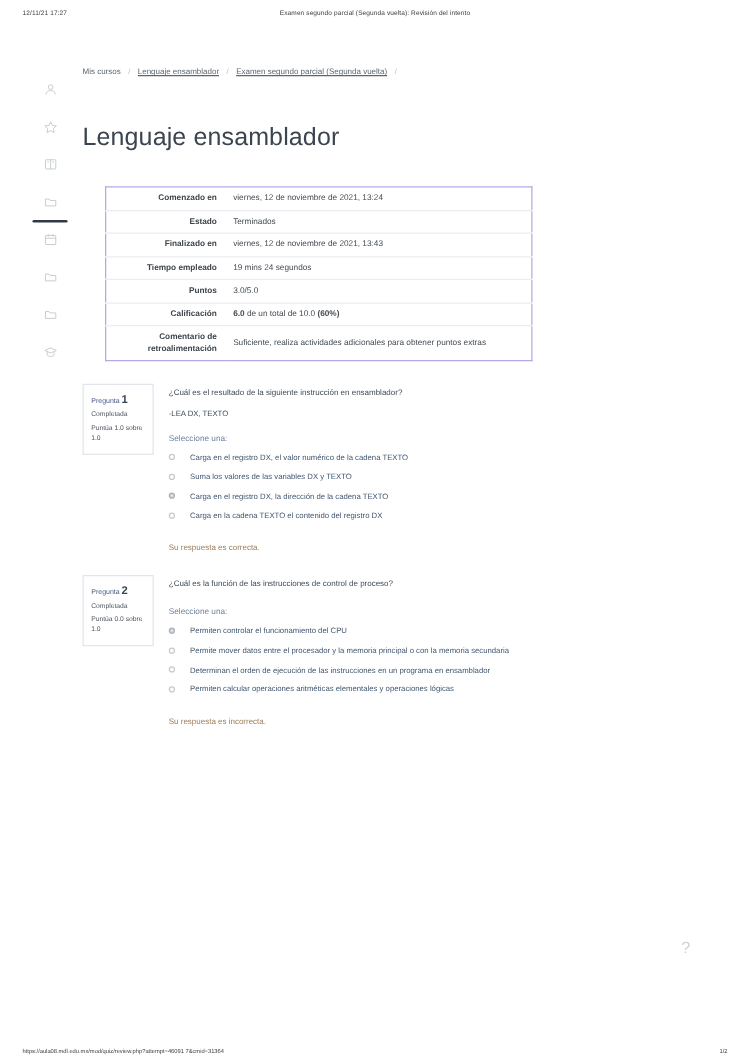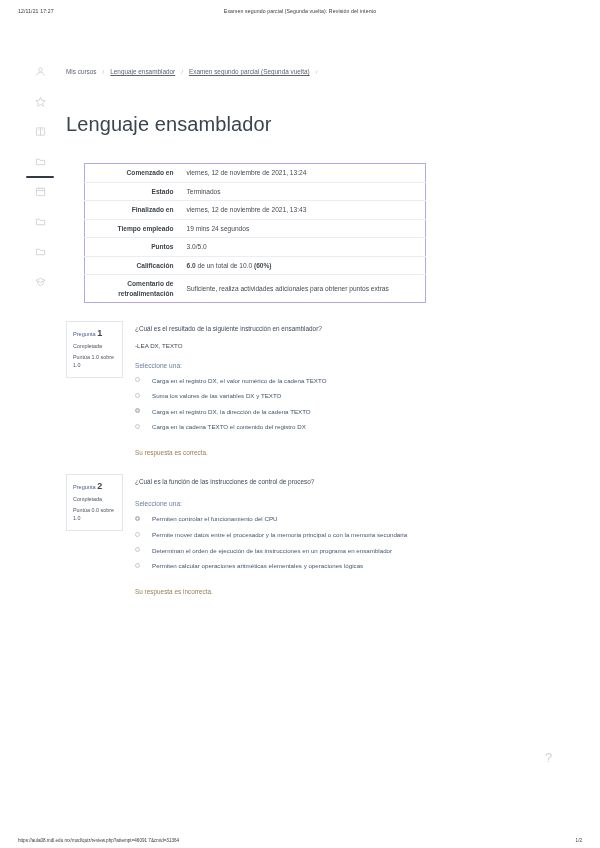--- a/index.html
+++ b/index.html
@@ -38,21 +38,21 @@
     color: #c4c8cc;
     position: relative;
   }
   .rail-item svg { display: block; }
   .rail-item.active::after {
     content: ""; position: absolute; left: -1px; right: -1px; bottom: -2px;
     height: 1.6px; background: #2f3a45; border-radius: 1px;
   }
 
   
-  .content { position: absolute; left: 66px; top: 68px; width: 380px; }
+  .content { position: absolute; left: 66px; top: 54px; width: 380px; }
 
   .breadcrumb {
     display: flex; align-items: center; flex-wrap: wrap;
     font-size: 6.4px; color: #5d666f; gap: 0;
   }
   .bc-item { white-space: nowrap; }
   .bc-item.link { text-decoration: underline; color: #5d666f; }
   .bc-sep { color: #b9bfc5; padding: 0 6px; font-size: 6px; }
 
   .page-title {

